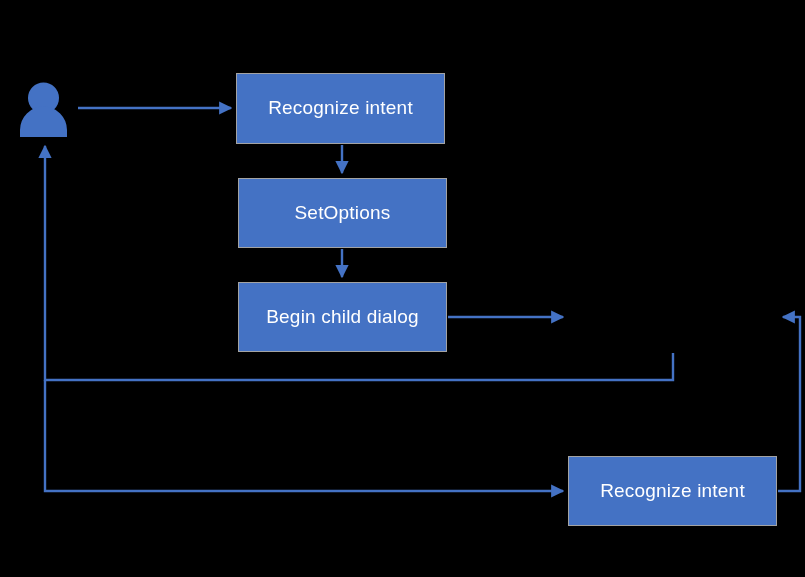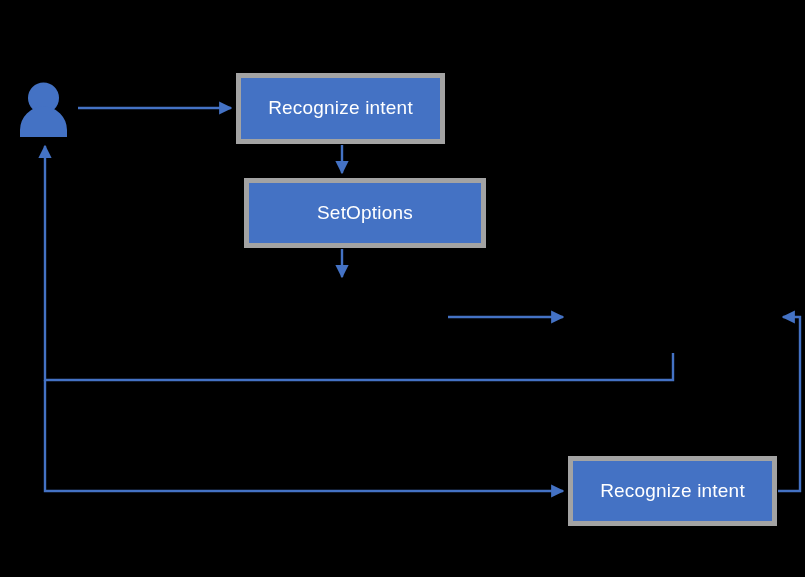--- a/index.html
+++ b/index.html
@@ -15,35 +15,35 @@
   }
   #canvas {
     position: relative;
     width: 805px;
     height: 577px;
     background: #000000;
   }
   .node {
     position: absolute;
     background: #4472C4;
-    border: 5px solid #a3a3a3;
+    border: 1px solid #a3a3a3;
     box-sizing: border-box;
     display: flex;
     align-items: center;
     justify-content: center;
     color: #FFFFFF;
     font-size: 19px;
     font-weight: 400;
     letter-spacing: 0.2px;
     line-height: 1.2;
     text-align: center;
     font-family: "Liberation Sans", sans-serif;
   }
   .node-recognize-top { left: 236px; top: 73px;  width: 209px; height: 71px; }
-  .node-setoptions    { left: 244px; top: 178px; width: 242px; height: 70px; }
+  .node-setoptions    { left: 238px; top: 178px; width: 209px; height: 70px; }
   .node-beginchild    { left: 238px; top: 282px; width: 209px; height: 70px; }
   .node-onbegin       { left: 568px; top: 282px; width: 209px; height: 70px; }
   .node-recognize-bot { left: 568px; top: 456px; width: 209px; height: 70px; }
 
   #edges {
     position: absolute;
     left: 0;
     top: 0;
     width: 805px;
     height: 577px;
@@ -87,17 +87,18 @@
 
   <svg id="person-layer" viewBox="0 0 805 577" width="805" height="577" xmlns="http://www.w3.org/2000/svg">
     <circle cx="43.5" cy="98" r="15.5" fill="#4472C4"></circle>
     <path d="M 20 137 L 20 130 A 23.5 23.5 0 0 1 67 130 L 67 137 Z" fill="#4472C4"></path>
   </svg>
 
   <div class="node node-recognize-top">Recognize intent</div>
 
   <div class="node node-setoptions">SetOptions</div>
 
+  <div class="node node-beginchild">Begin child dialog</div>
 
 
   <div class="node node-recognize-bot">Recognize intent</div>
 
 </div>
 
 </body></html>

